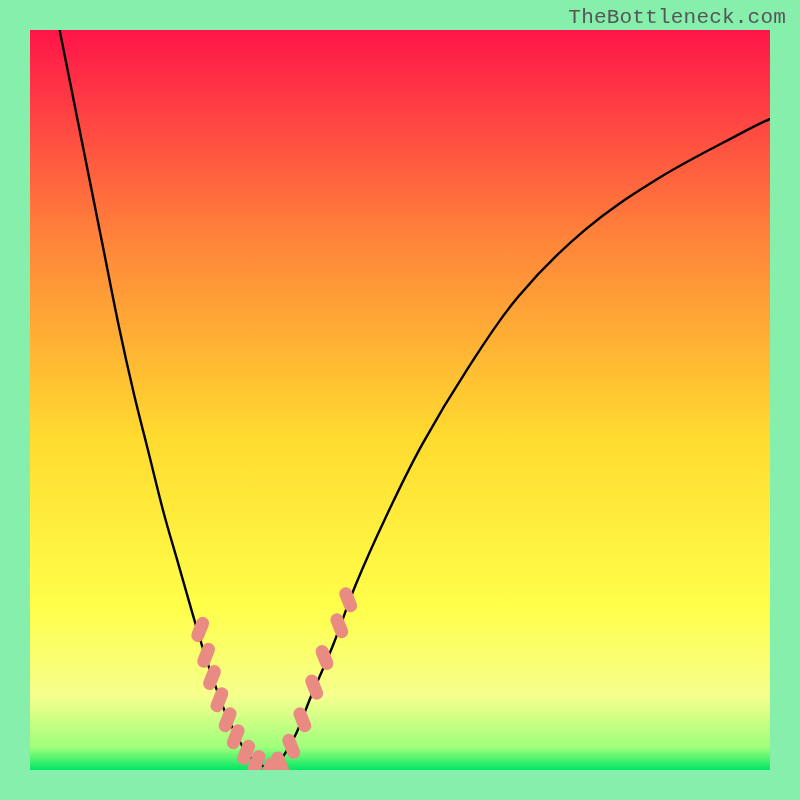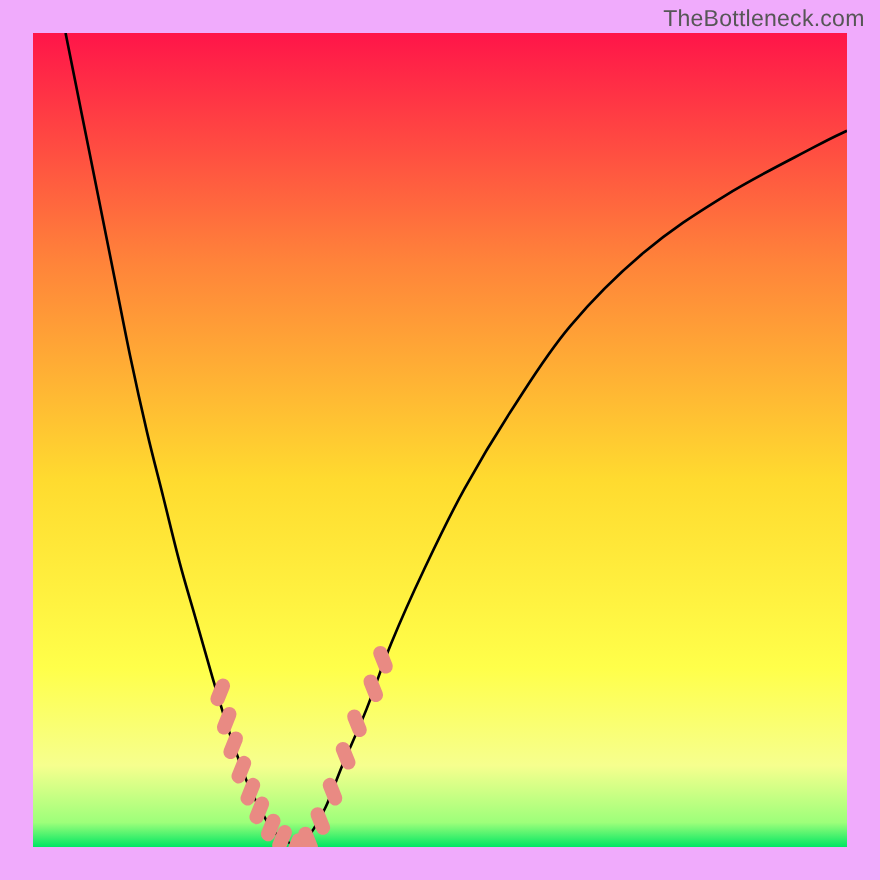--- a/index.html
+++ b/index.html
@@ -10,21 +10,22 @@
     overflow: hidden;
     background: #000;
     font-family: Arial, Helvetica, sans-serif;
   }
   #frame {
     position: absolute;
     left: 0;
     top: 0;
     width: 800px;
     height: 800px;
-    background: #f0abfc;
+    background: #86efac;
+    font-family: Liberation Mono, monospace;
   }
   #plot {
     position: absolute;
     left: 30px;
     top: 30px;
     width: 740px;
     height: 740px;
   }
   #watermark {
     position: absolute;

